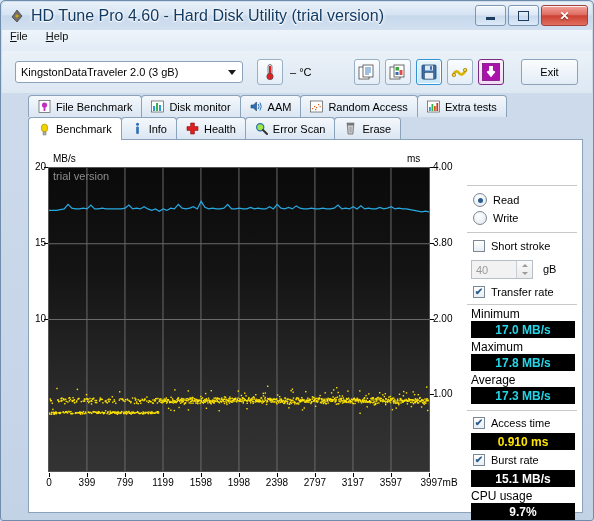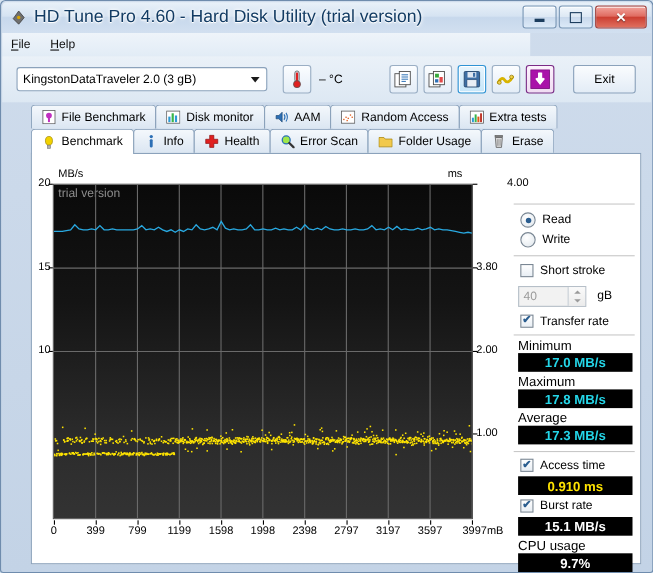--- a/index.html
+++ b/index.html
@@ -36,23 +36,23 @@
   }
   .wbtn.close{
     width:45px;border:1px solid #a3413c;
     background:linear-gradient(to bottom,#f2a49d 0%,#e06d62 45%,#cc4033 52%,#e0705f 100%);
   }
   .glyph-min{width:9px;height:3px;background:#1c3d5e;margin-top:6px;}
   .glyph-max{width:9px;height:8px;border:1.5px solid #1c3d5e;}
   .glyph-close{color:#fff;font-size:12px;font-weight:bold;line-height:1;text-shadow:0 1px 1px rgba(0,0,0,.5);}
   
   .menubar{
-    position:absolute;left:1px;top:29px;width:480px;height:21px;
+    position:absolute;left:1px;top:29px;width:590px;height:21px;
     background:linear-gradient(to bottom,#eef4fa,#e2ecf6);
-    display:flex;align-items:center;padding-left:8px;box-sizing:border-box;gap:18px;
+    display:flex;align-items:flex-start;padding-left:8px;box-sizing:border-box;gap:18px;
   }
   .menuitem{font-size:11px;color:#111;}
   .menuitem u{text-decoration:underline;}
   
   .toolbar{
     position:absolute;left:1px;top:50px;width:590px;height:42px;
     background:linear-gradient(to bottom,#eaf1f8,#dde8f3);
     display:flex;align-items:center;
   }
   .combo{
@@ -342,26 +342,20 @@
           <path d="M4.6 1 h3.8 v3.6 h3.6 v3.8 h-3.6 v3.6 h-3.8 v-3.6 h-3.6 v-3.8 h3.6 z" fill="#e02020" stroke="#8a0f0f" stroke-width="0.6"></path>
         </svg>
         <span>Health</span>
       </div>
       <div class="tab">
         <svg class="ticon" viewBox="0 0 13 13">
           <circle cx="5.2" cy="5.2" r="3.6" fill="#9fe84a" stroke="#2c6fb5" stroke-width="1.2"></circle>
           <line x1="8" y1="8" x2="12" y2="12" stroke="#333" stroke-width="2" stroke-linecap="round"></line>
         </svg>
         <span>Error Scan</span>
-      </div>
-      <div class="tab">
-        <svg class="ticon" viewBox="0 0 13 13">
-          <path d="M0.5 3 h4.5 l1.2 1.4 h6.3 v7.1 h-12 z" fill="#f2c94c" stroke="#a8860f" stroke-width="0.7"></path>
-        </svg>
-        <span>Folder Usage</span>
       </div>
       <div class="tab">
         <svg class="ticon" viewBox="0 0 13 13">
           <rect x="3" y="1" width="7" height="1.6" fill="#888" stroke="#555" stroke-width="0.5"></rect>
           <path d="M3.3 3 h6.4 l-0.8 9 h-4.8 z" fill="#d8d8d8" stroke="#555" stroke-width="0.7"></path>
           <g stroke="#888" stroke-width="0.6">
               <line x1="5.2" y1="4.5" x2="5.2" y2="10.5"></line>
               <line x1="6.5" y1="4.5" x2="6.5" y2="10.5"></line>
               <line x1="7.8" y1="4.5" x2="7.8" y2="10.5"></line>
             </g>
@@ -1503,21 +1497,21 @@
           <span class="ytick" style="left: -5px; top: 21px;">20</span>
           <div class="tickmark" style="left: 15px; top: 27px; width: 4px; height: 1px;"></div>
         </div>
       <div id="y2labels">
           <span class="ytickR" style="left: 404px; top: 248.25px;">1.00</span>
           <div class="tickmark" style="left: 401px; top: 254.25px; width: 4px; height: 1px;"></div>
           <span class="ytickR" style="left: 404px; top: 172.5px;">2.00</span>
           <div class="tickmark" style="left: 401px; top: 178.5px; width: 4px; height: 1px;"></div>
           <span class="ytickR" style="left: 404px; top: 96.75px;">3.80</span>
           <div class="tickmark" style="left: 401px; top: 102.75px; width: 4px; height: 1px;"></div>
-          <span class="ytickR" style="left: 404px; top: 21px; margin-left: 28px;">4.00</span>
+          <span class="ytickR" style="left: 404px; top: 21px;">4.00</span>
           <div class="tickmark" style="left: 401px; top: 27px; width: 4px; height: 1px;"></div>
         </div>
       <div id="xlabels">
           <span class="xtick" style="width: 56px; left: -8px; top: 337px;">0</span>
           <div class="tickmark" style="left: 20px; top: 333px; width: 1px; height: 4px;"></div>
           <span class="xtick" style="width: 56px; left: 29.9335px; top: 337px;">399</span>
           <div class="tickmark" style="left: 57.9335px; top: 333px; width: 1px; height: 4px;"></div>
           <span class="xtick" style="width: 56px; left: 67.962px; top: 337px;">799</span>
           <div class="tickmark" style="left: 95.962px; top: 333px; width: 1px; height: 4px;"></div>
           <span class="xtick" style="width: 56px; left: 105.99px; top: 337px;">1199</span>

